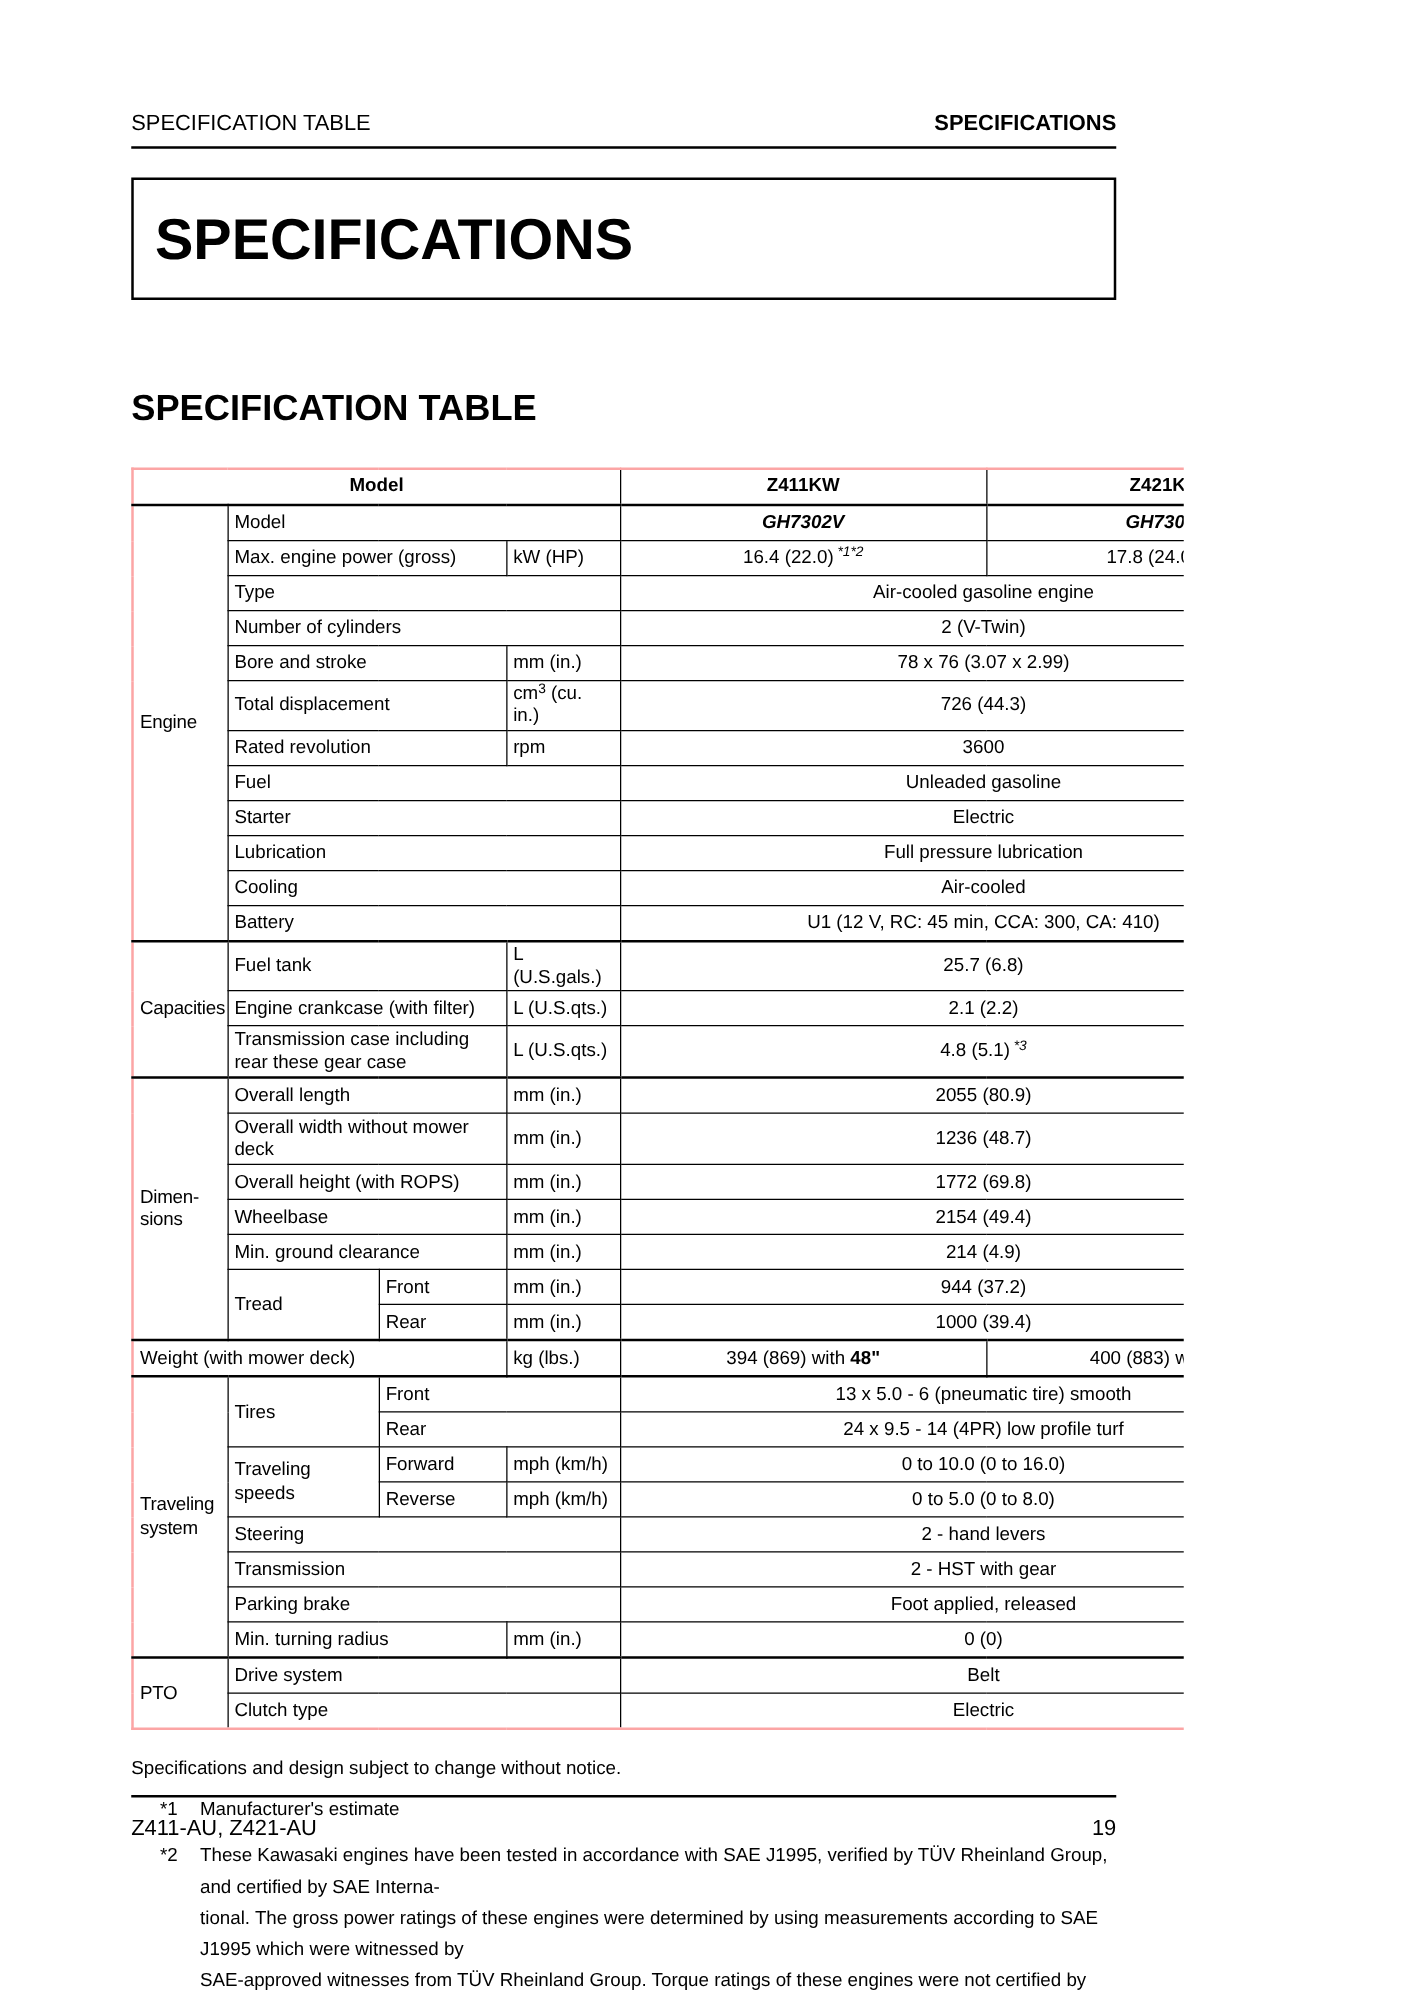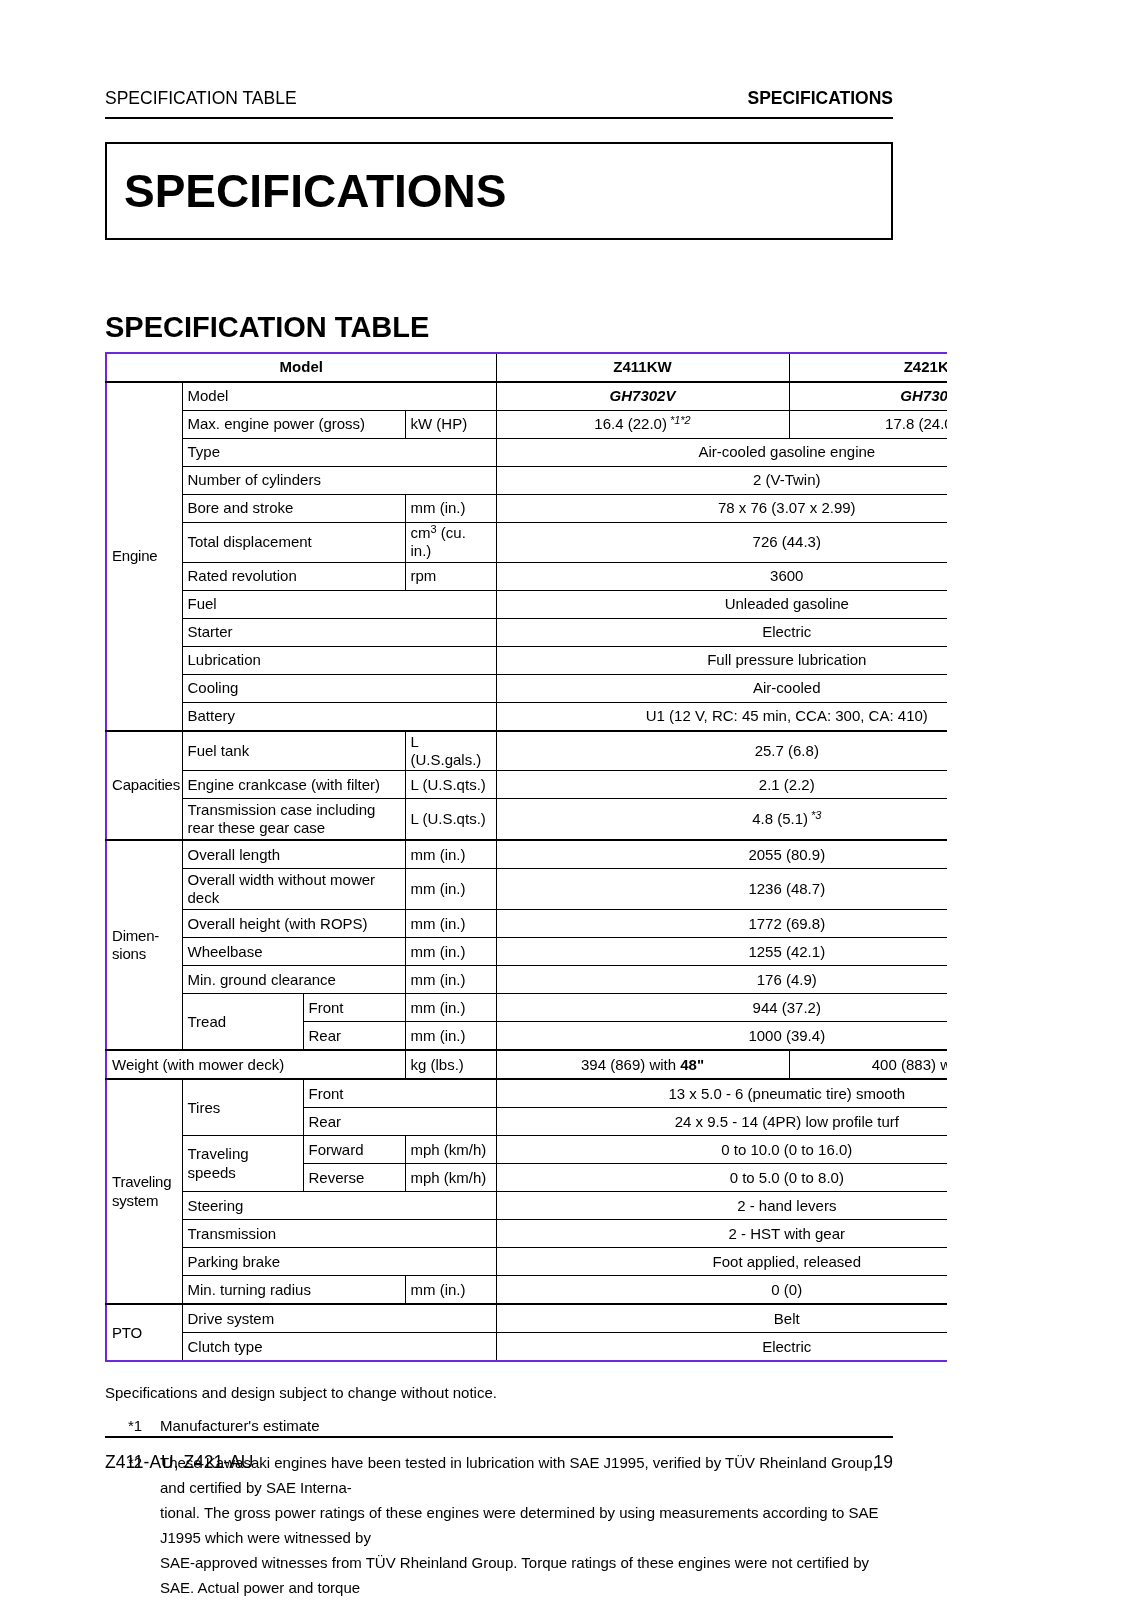--- a/index.html
+++ b/index.html
@@ -10,22 +10,22 @@
   .running-header{display:flex;justify-content:space-between;align-items:flex-end;
                   padding-top:88px;font-size:17.5px;}
   .running-header .rh-right{font-weight:bold;}
   .header-rule{border-top:2px solid #000;margin-top:8px;}
 
   .title-box{margin-top:23px;border:2px solid #000;height:94px;display:flex;align-items:center;}
   .title-box .big-title{font-size:46px;font-weight:bold;padding-left:17px;}
 
   .section-title{margin:71px 0 0 0;font-size:29px;font-weight:bold;}
 
-  table.spec{margin-top:8px;border-collapse:collapse;table-layout:fixed;width:972px;
-             font-size:15px;border:2px solid #6d28d9;}
+  table.spec{margin-top:30px;border-collapse:collapse;table-layout:fixed;width:972px;
+             font-size:15px;border:2px solid #fca5a5;}
   table.spec td{border:1px solid #000;padding:1px 5px;height:25px;line-height:1.22;
                 vertical-align:middle;}
   tr.head td{font-weight:bold;text-align:center;border-bottom-width:2px;}
   tr.gstart td{border-top-width:2px;}
   td.group{padding:1px;letter-spacing:-0.2px;}
   td.unit{text-align:left;}
   td.val{text-align:center;}
   td.bold{font-weight:bold;font-style:italic;}
   tr.tall td{height:38px;}
   .sup{font-size:11px;position:relative;top:-5px;margin-left:3px;font-style:italic;}
@@ -160,26 +160,26 @@
           <td class="val" colspan="2">1236 (48.7)</td>
         </tr>
         <tr>
           <td colspan="2">Overall height (with ROPS)</td>
           <td class="unit">mm (in.)</td>
           <td class="val" colspan="2">1772 (69.8)</td>
         </tr>
         <tr>
           <td colspan="2">Wheelbase</td>
           <td class="unit">mm (in.)</td>
-          <td class="val" colspan="2">1255 (42.1)</td>
+          <td class="val" colspan="2">2154 (49.4)</td>
         </tr>
         <tr>
           <td colspan="2">Min. ground clearance</td>
           <td class="unit">mm (in.)</td>
-          <td class="val" colspan="2">176 (4.9)</td>
+          <td class="val" colspan="2">214 (4.9)</td>
         </tr>
         <tr>
           <td rowspan="2">Tread</td>
           <td>Front</td>
           <td class="unit">mm (in.)</td>
           <td class="val" colspan="2">944 (37.2)</td>
         </tr>
         <tr>
           <td>Rear</td>
           <td class="unit">mm (in.)</td>
@@ -246,21 +246,21 @@
 
     <div class="disclaimer">Specifications and design subject to change without notice.</div>
 
     <div class="fn">
       <span class="fn-marker">*1</span>
       <div class="fn-text">Manufacturer's estimate</div>
     </div>
     <div class="fn">
       <span class="fn-marker">*2</span>
       <div class="fn-text">
-        <div>These Kawasaki engines have been tested in lubrication with SAE J1995, verified by TÜV Rheinland Group, and certified by SAE Interna-</div>
+        <div>These Kawasaki engines have been tested in accordance with SAE J1995, verified by TÜV Rheinland Group, and certified by SAE Interna-</div>
         <div>tional. The gross power ratings of these engines were determined by using measurements according to SAE J1995 which were witnessed by</div>
         <div>SAE-approved witnesses from TÜV Rheinland Group. Torque ratings of these engines were not certified by SAE. Actual power and torque</div>
       </div>
     </div>
   </div>
 
   <div class="footer">
     <div class="footer-rule"></div>
     <div class="footer-row">
       <span>Z411-AU, Z421-AU</span>

